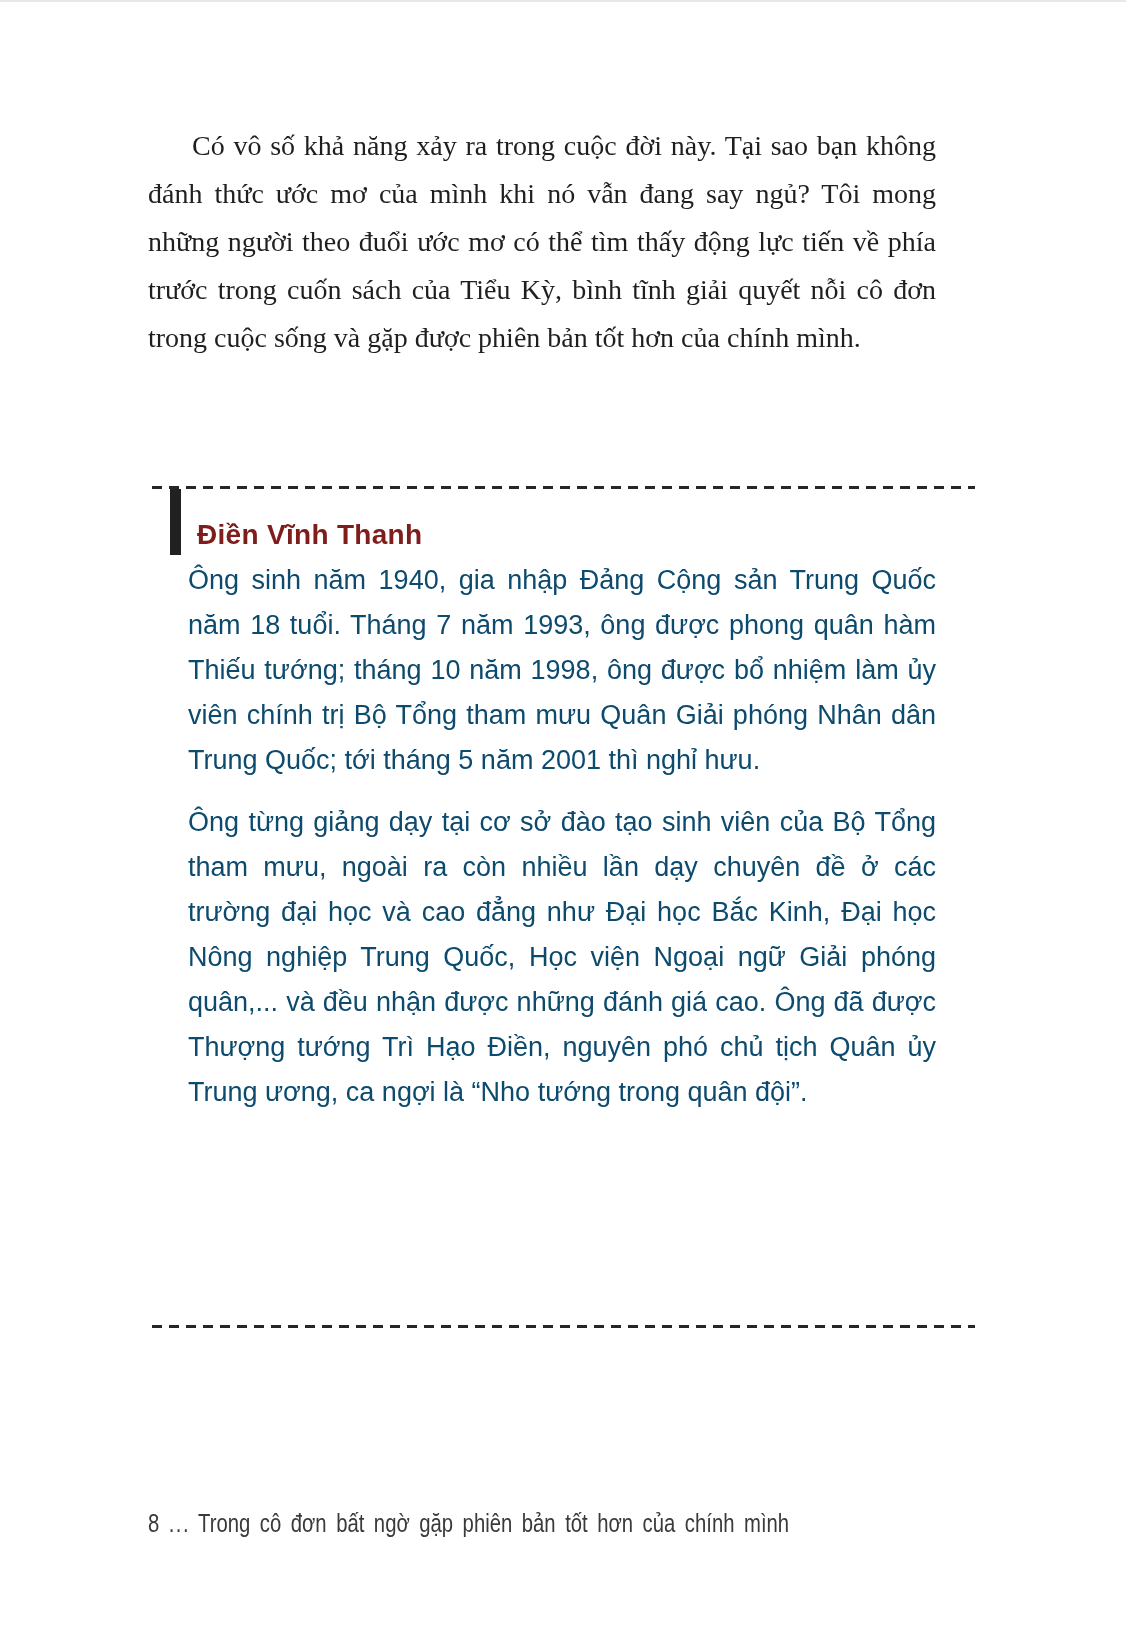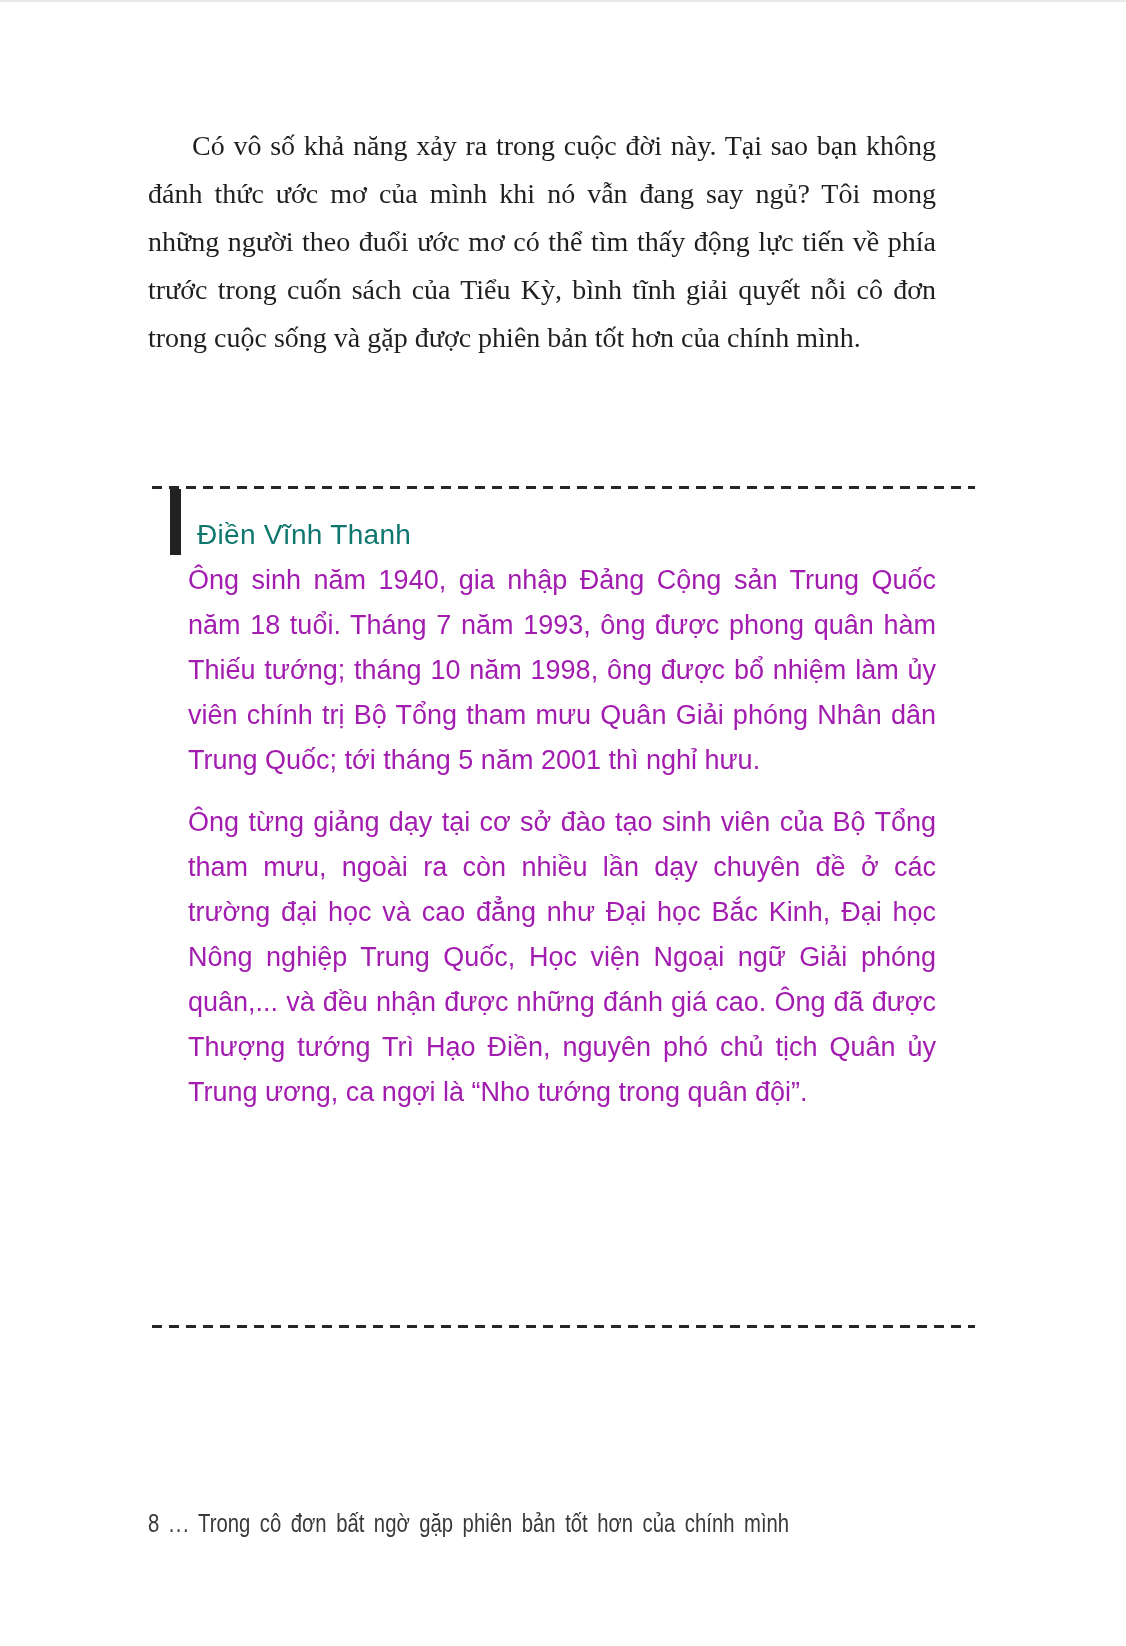--- a/index.html
+++ b/index.html
@@ -54,35 +54,35 @@
   }
 
   
   .bio-heading {
     position: absolute;
     left: 197px;
     top: 517px;
     margin: 0;
     font-family: "Liberation Sans", sans-serif;
     font-size: 28px;
-    font-weight: 400;
-    color: #0f766e;
+    font-weight: 700;
+    color: #7f1d1d;
     letter-spacing: 0.3px;
   }
 
   
   .bio-body {
     position: absolute;
     left: 188px;
     top: 556px;
     width: 748px;
     font-family: "Liberation Sans", sans-serif;
     font-size: 27px;
     line-height: 45px;
-    color: #a21caf;
+    color: #0c4a6e;
     text-align: justify;
   }
   .bio-body p {
     margin: 0 0 17px 0;
   }
   .bio-body p:last-child { margin-bottom: 0; }
   .works-italic { font-style: italic; }
 
   
   .footer {

